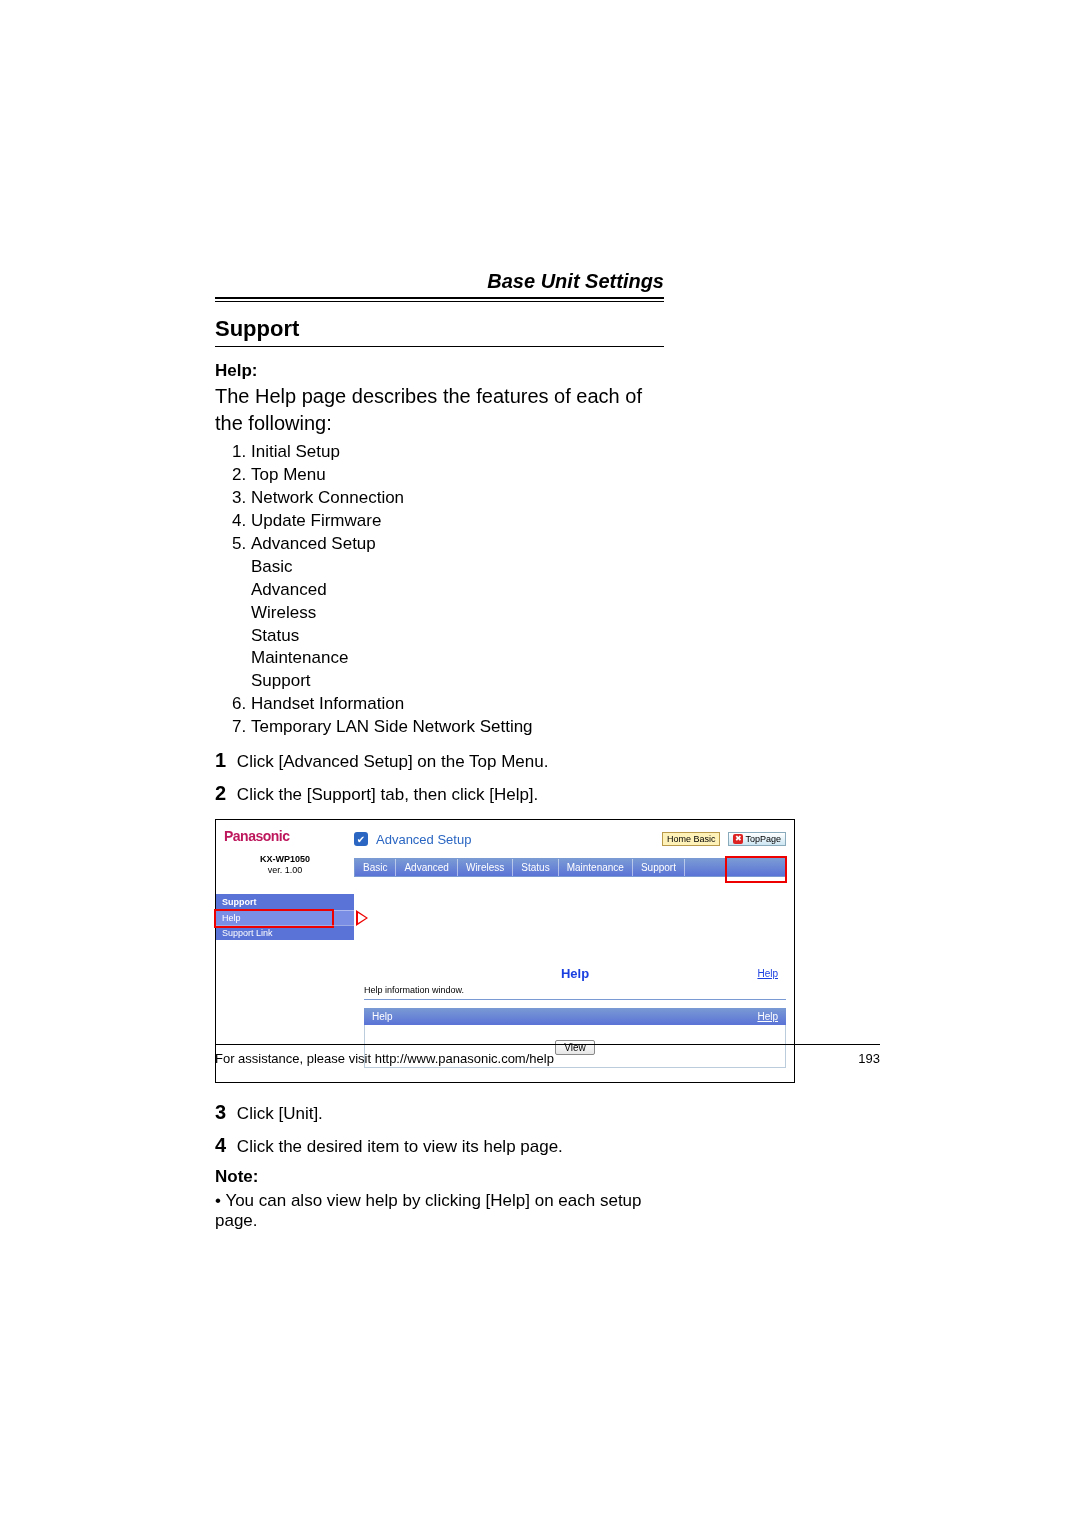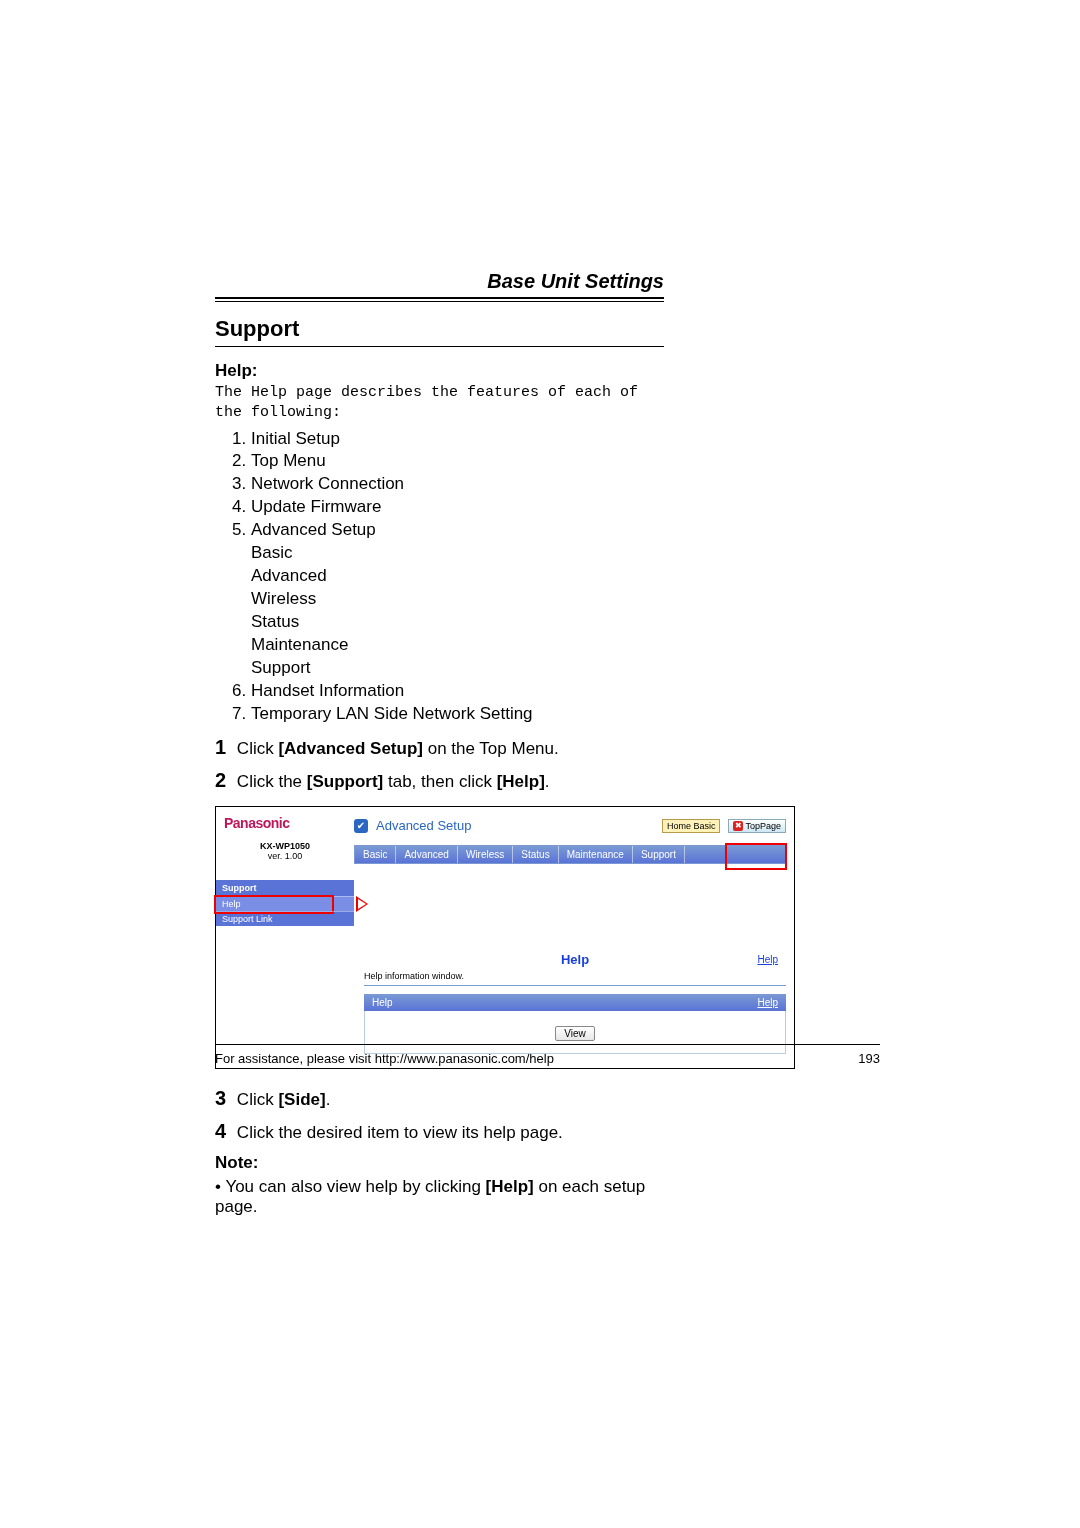--- a/index.html
+++ b/index.html
@@ -38,23 +38,22 @@
     border: none;
     border-top: 1px solid #000;
     margin: 0 0 14px 0;
   }
   .subhead {
     font-weight: bold;
     font-size: 17px;
     margin: 6px 0 2px 0;
   }
   .body-text {
-    font-size: 15px;
+    font-size: 20px;
     line-height: 1.35;
-    font-family: Liberation Mono, monospace;
   }
   ol.help-list {
     margin: 4px 0 10px 0;
     padding-left: 36px;
     font-size: 17px;
   }
   ol.help-list li { line-height: 1.35; }
   .sublist {
     list-style: none;
     padding-left: 0;
@@ -63,21 +62,21 @@
   .sublist li { line-height: 1.35; }
   .step-line {
     font-size: 17px;
     margin: 10px 0;
   }
   .step-num {
     font-weight: bold;
     font-size: 20px;
     margin-right: 6px;
   }
-  .bold { font-weight: bold; }
+  .bold { font-weight: normal; }
   .bullet-line {
     font-size: 17px;
     margin: 4px 0 17px 0;
   }
   .bullet-line::before {
     content: "\2022  ";
   }
 
   
   .shot-wrap {
@@ -405,21 +404,21 @@
         </div>
         <div class="help-box-under">
           <button class="view-btn">View</button>
         </div>
       </div>
     </div>
   </div>
 
   <div class="step-line">
     <span class="step-num">3</span>
-    <span>Click </span><span class="bold">[Side]</span><span>.</span>
+    <span>Click </span><span class="bold">[Unit]</span><span>.</span>
   </div>
 
   <div class="step-line">
     <span class="step-num">4</span>
     <span>Click the desired item to view its help page.</span>
   </div>
 
   <div class="subhead">Note:</div>
   <div class="bullet-line">
     <span>You can also view help by clicking </span><span class="bold">[Help]</span><span> on each setup page.</span>

